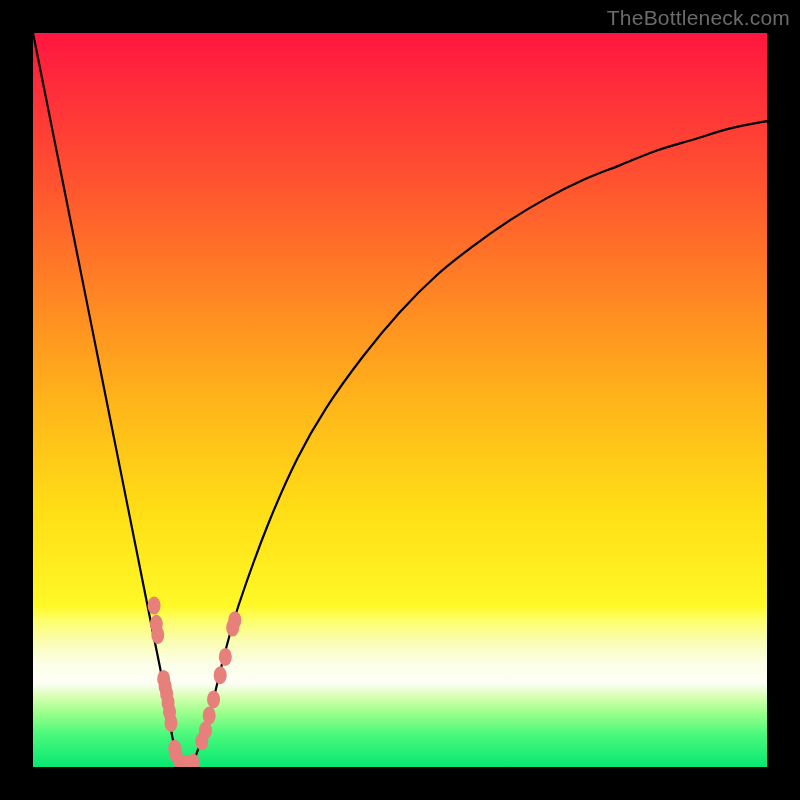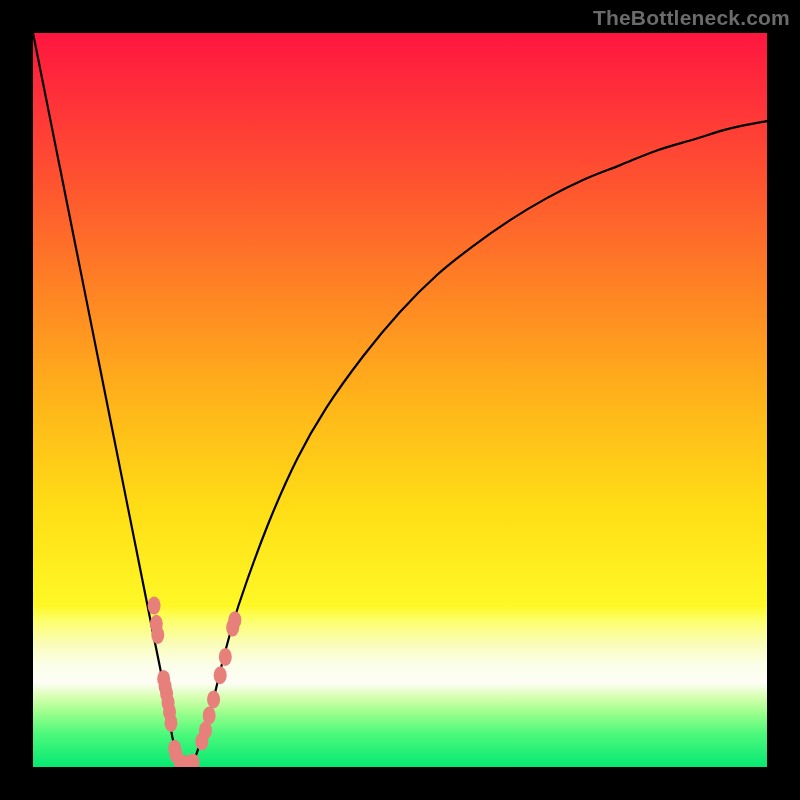--- a/index.html
+++ b/index.html
@@ -41,21 +41,21 @@
     width: 734px;
     height: 734px;
     overflow: visible;
   }
   .watermark {
     position: absolute;
     top: 6px;
     right: 10px;
     color: #6b6b6b;
     font-size: 21px;
-    font-weight: 700;
+    font-weight: 400;
     letter-spacing: 0.2px;
   }
 </style>
 </head>
 <body>
 
 <div class="frame">
 
   <div class="plot-area">
 

